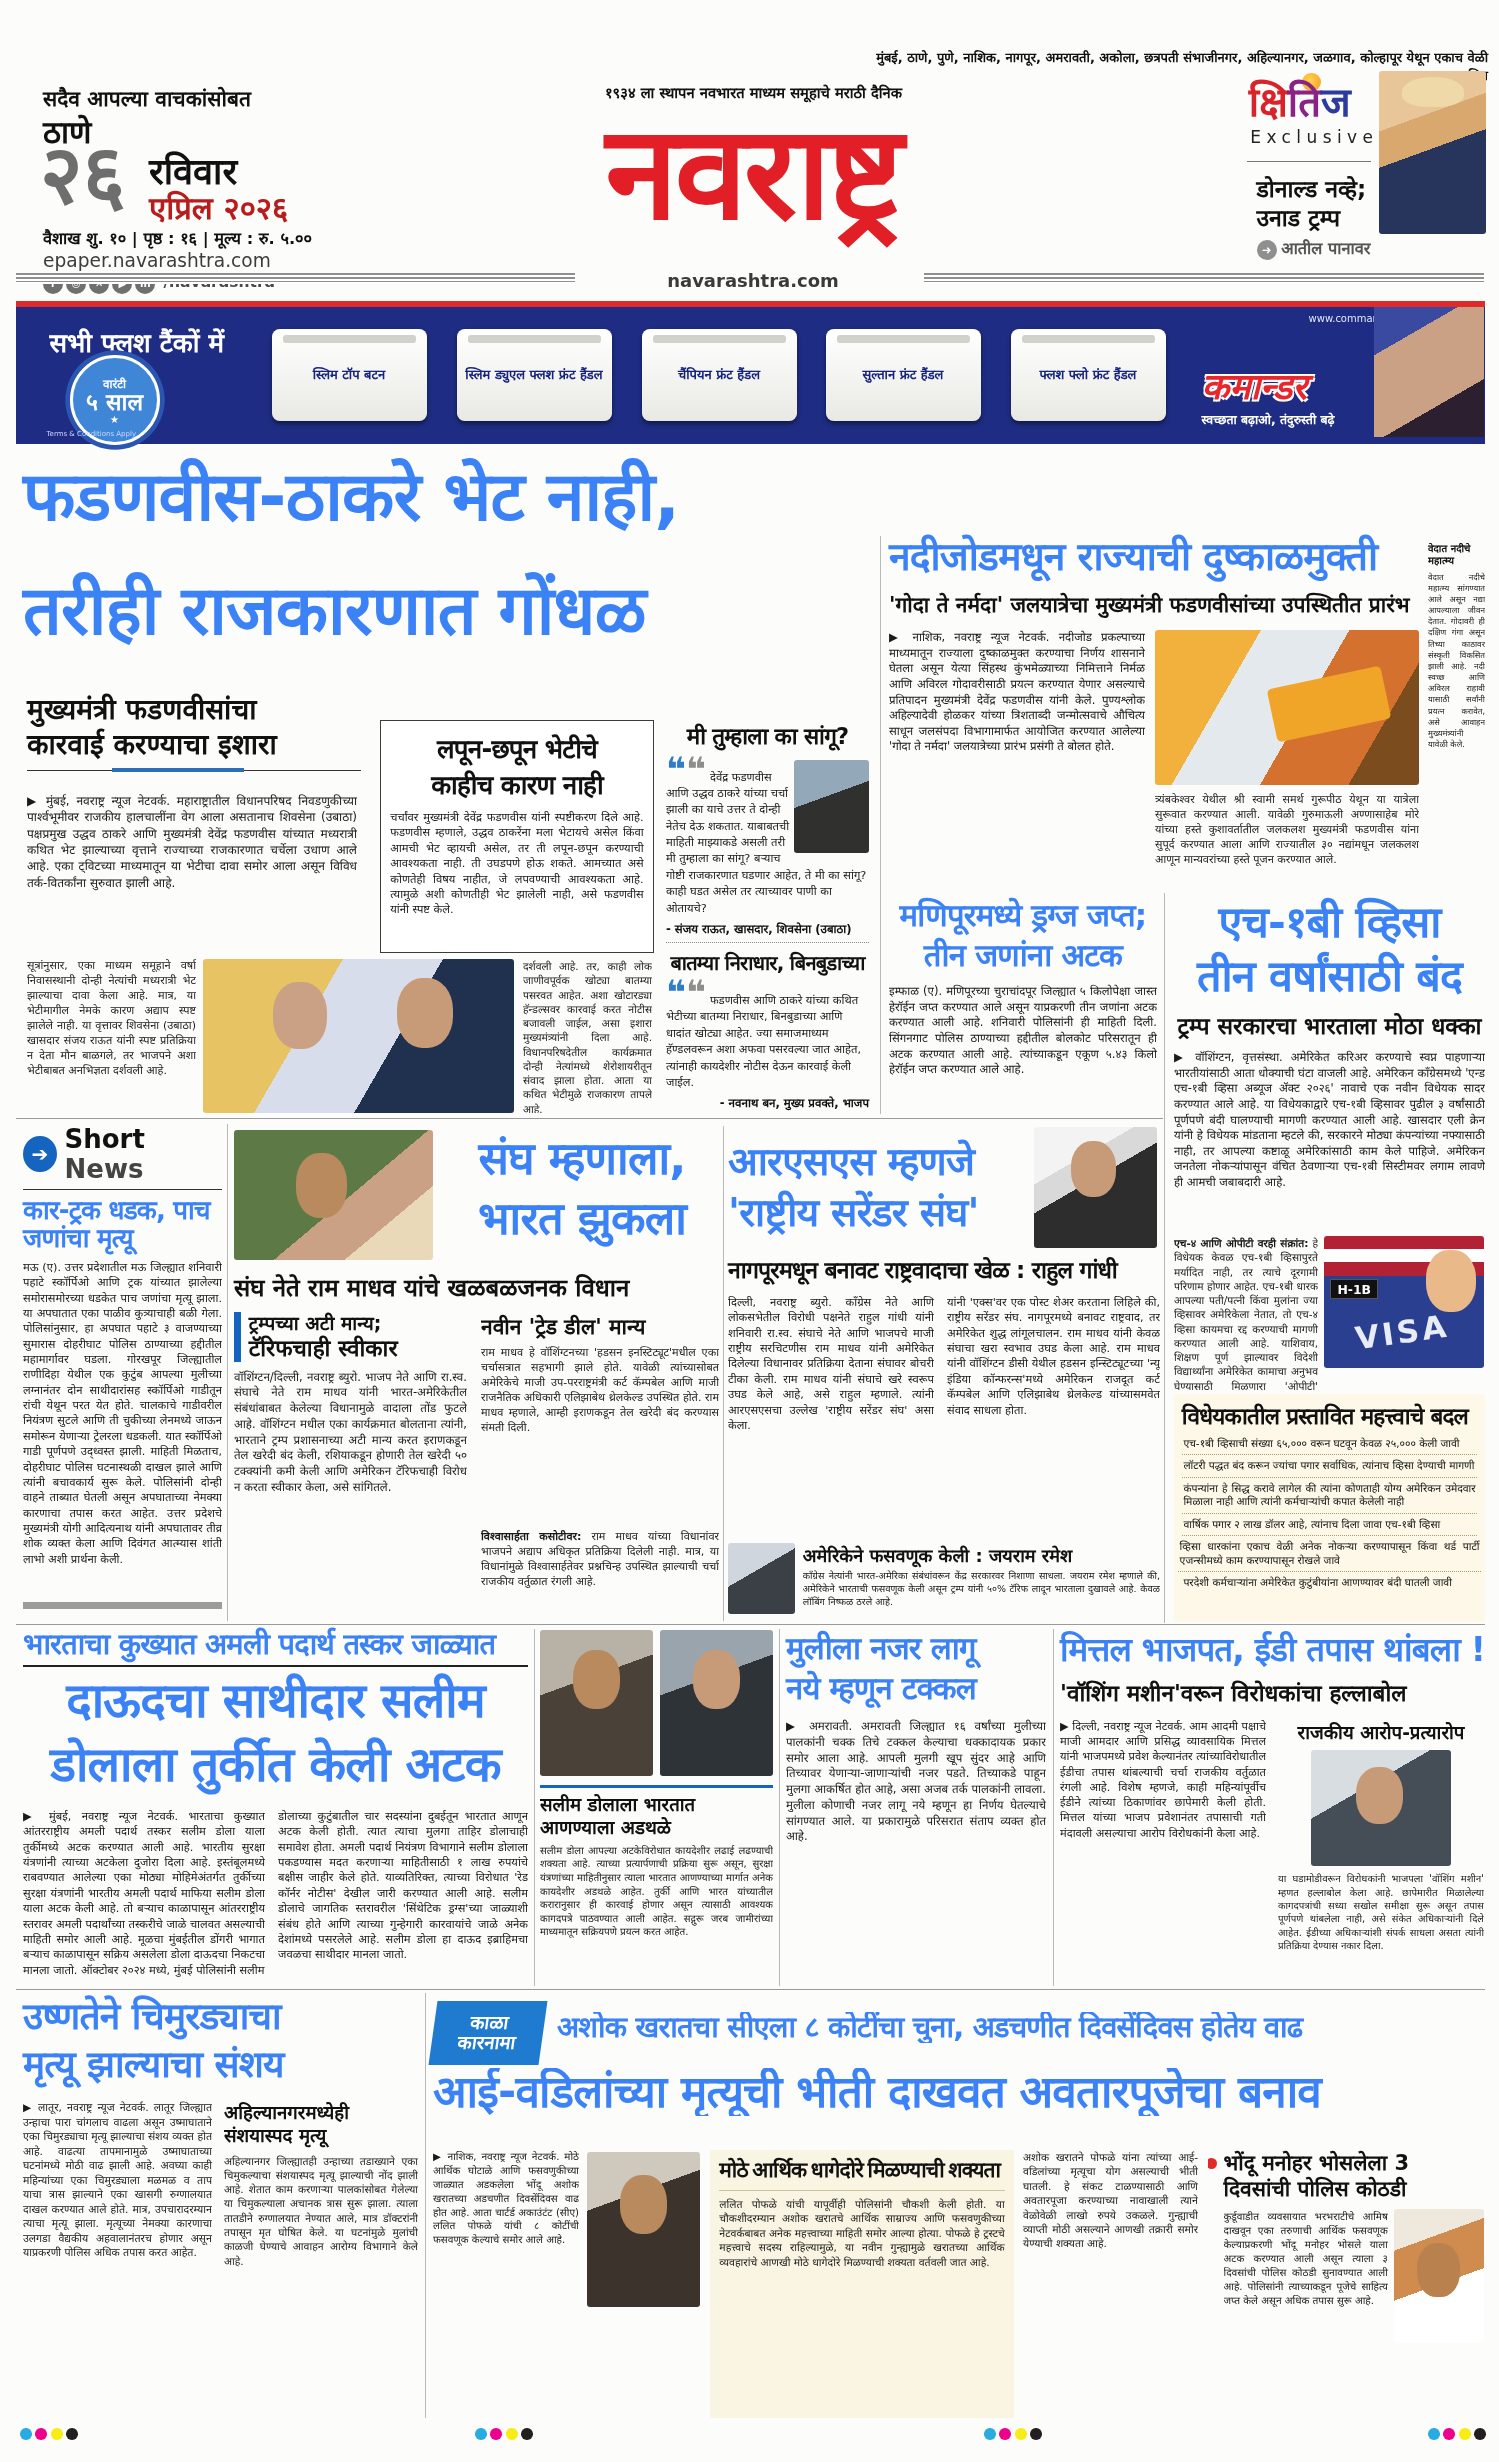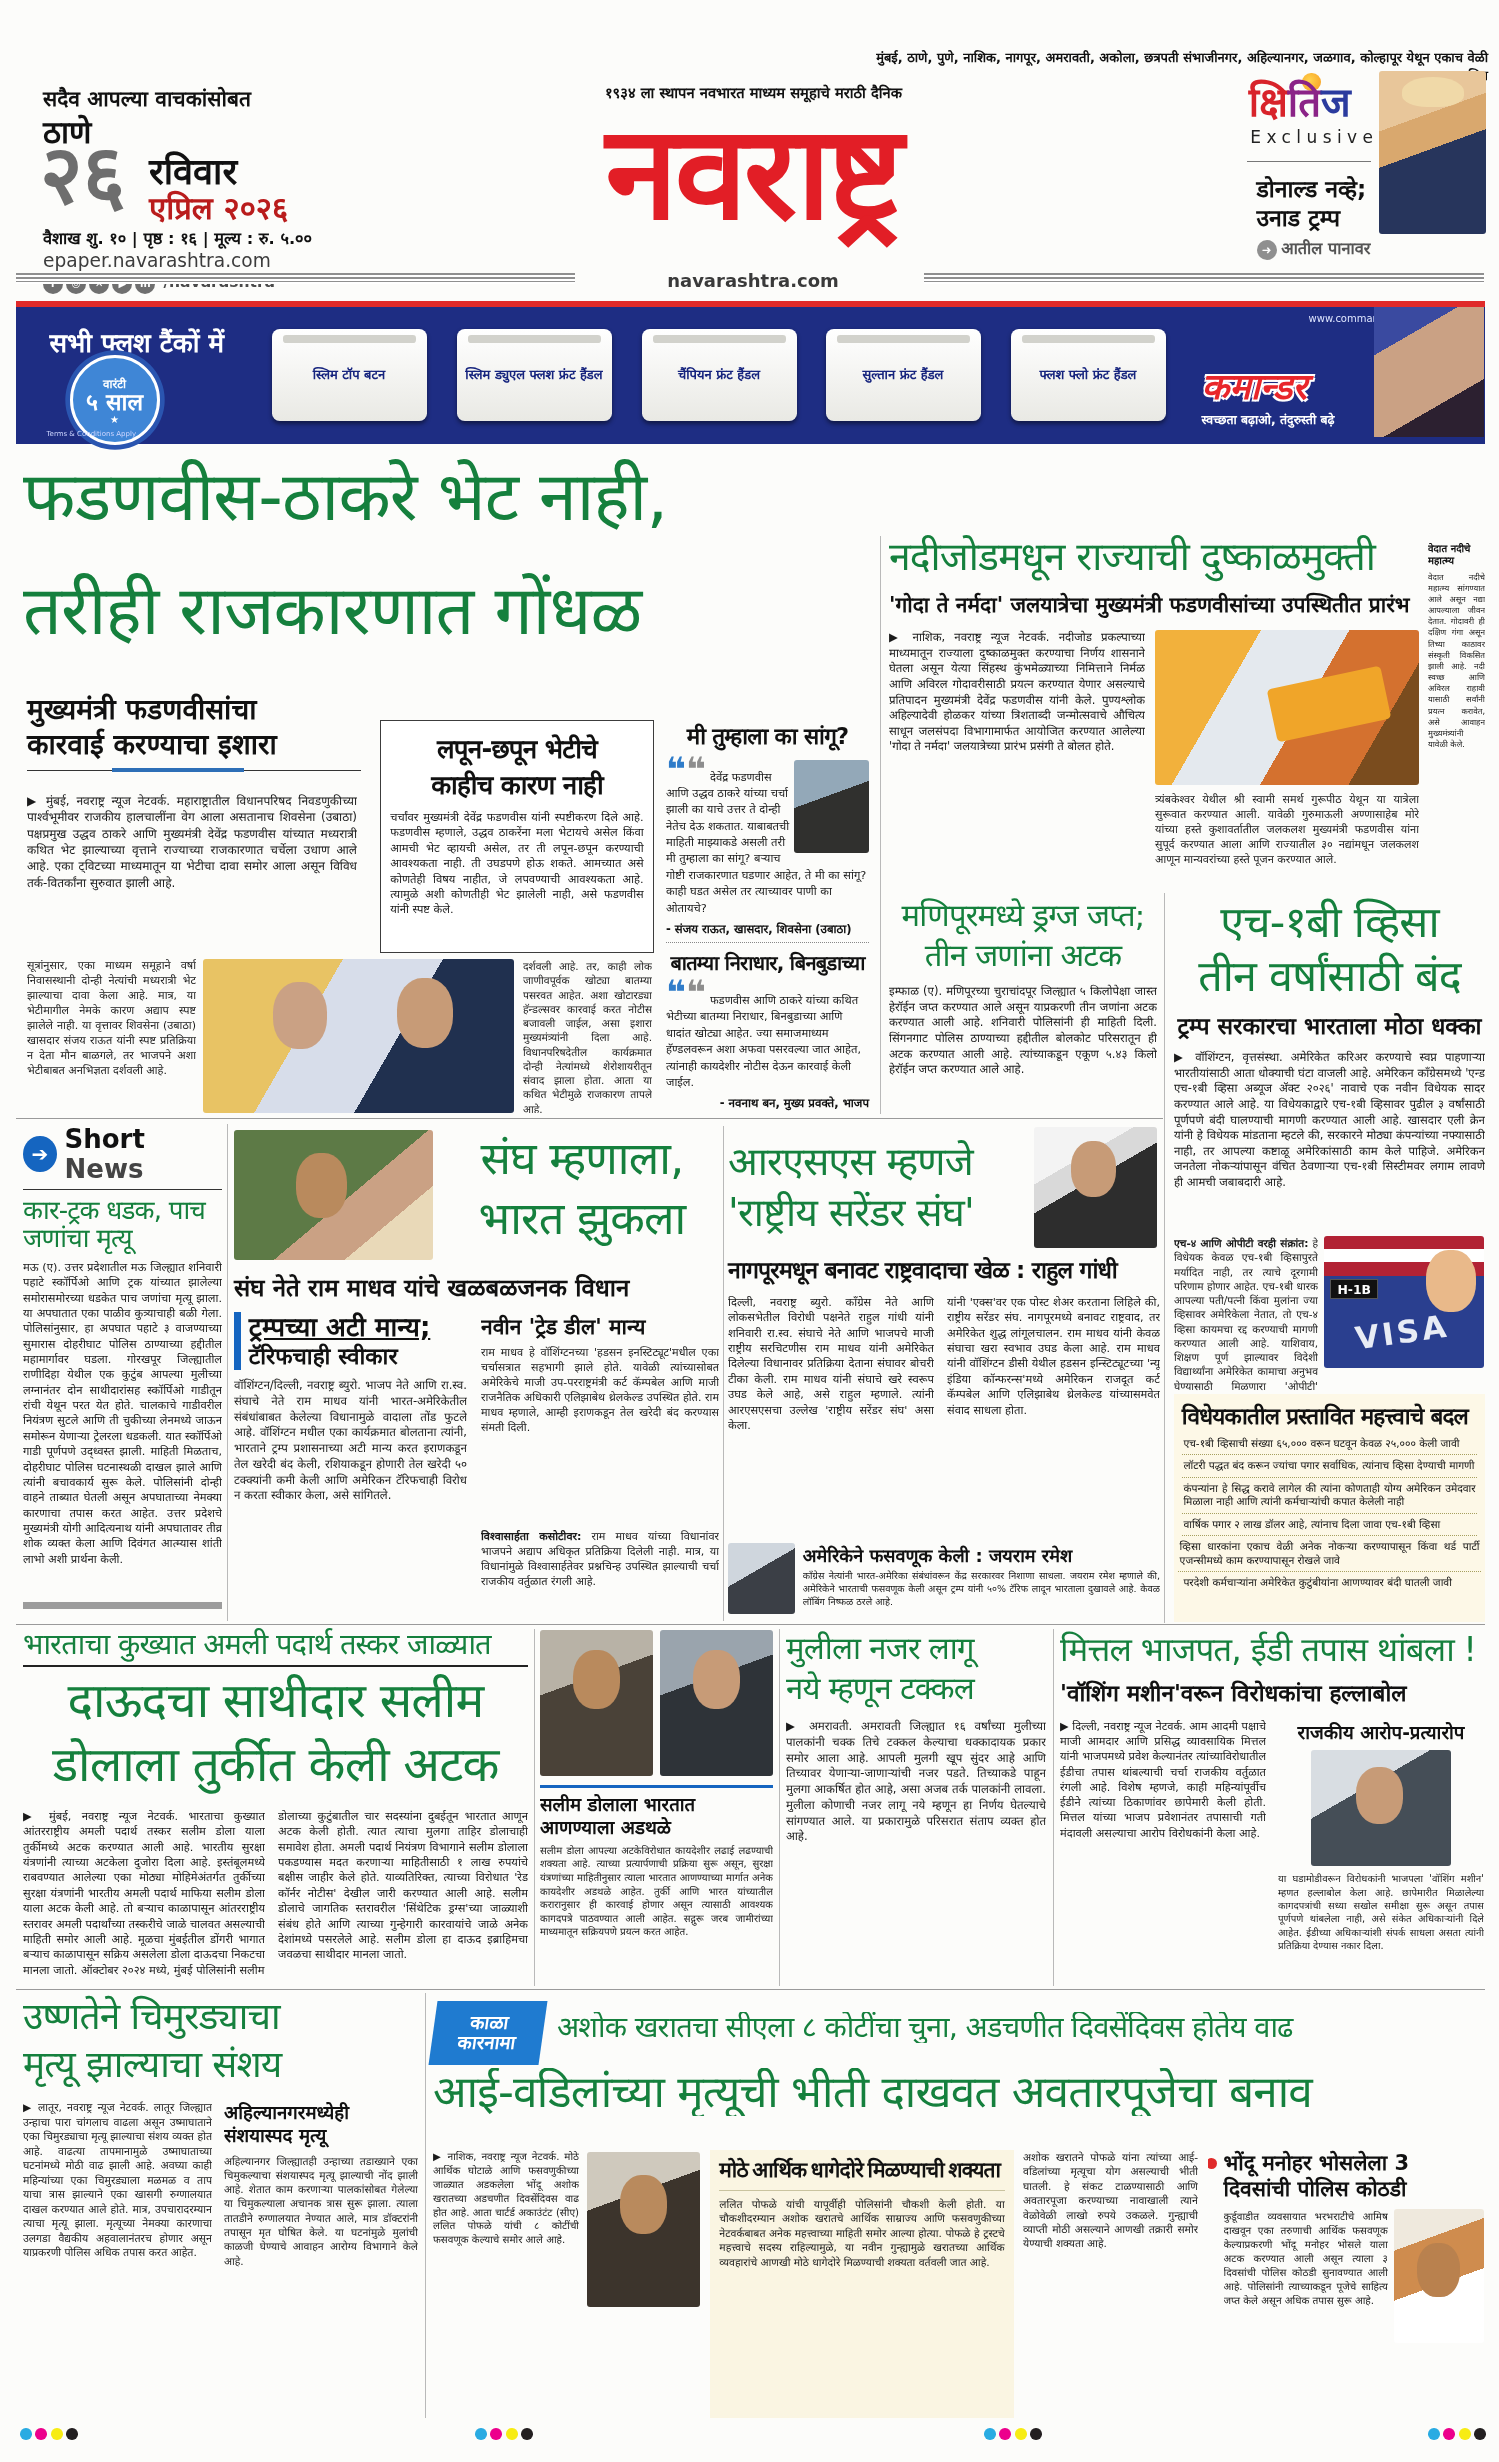--- a/index.html
+++ b/index.html
@@ -1,19 +1,19 @@
 <!DOCTYPE html>
 <html style="font-size:12.4px"><head>
 <meta charset="utf-8">
 <style>
   html,body{margin:0;padding:0;background:#8a8a8a;}
   .page{position:relative;width:1500px;height:2462px;background:#fcfcfa;margin:0 auto;
         font-family:"DejaVu Sans",sans-serif;color:#111;overflow:hidden;}
   .abs{position:absolute;}
-  .hl{font-weight:normal;color:#15803d;letter-spacing:-0.8px;line-height:1.08;}
+  .hl{font-weight:bold;color:#3b82f6;letter-spacing:-0.8px;line-height:1.08;}
   .body{font-size:11.6px;line-height:1.36;text-align:justify;overflow:hidden;color:#1a1a1a;}
   .rule-v{position:absolute;width:0.8px;background:#b9b9b9;}
   .rule-h{position:absolute;height:0.8px;background:#9a9a9a;}
   .rules-multi{position:absolute;height:11px;background:repeating-linear-gradient(180deg,#8f8f8f 0 1.6px,#fff 1.6px 3.9px);}
   .photo{position:absolute;border-radius:3px;overflow:hidden;}
   .quote-mark{font-size:34px;line-height:.8;font-weight:bold;}
   .qm-blue{color:#2f7cc9;} .qm-gray{color:#8d8d8d;}
   .bullet{border-bottom:0.8px dotted #a7a05f;padding:3.9px 1.6px;font-size:10.5px;line-height:1.3;text-align:justify;}
   .tank{position:absolute;top:22px;width:155px;height:92px;background:linear-gradient(180deg,#ffffff,#e9e9e4);
         border-radius:7.8px;box-shadow:0 2.3px 4.7px rgba(0,0,0,.45);display:flex;align-items:center;justify-content:center;text-align:center;}
@@ -191,21 +191,21 @@
   </div>
 
   <div class="photo" style="left:234px;top:1130px;width:199px;height:130px;background:linear-gradient(140deg,#5d7a46 0 55%,#caa184 55% 75%,#e9d9b8 75% 100%);">
     <div class="abs" style="left:62px;top:23px;width:51px;height:65px;border-radius:45%;background:#b98a5d;"></div>
   </div>
   <div class="abs hl" style="left:444px;top:1135px;width:276px;font-size:45px;text-align:center;">संघ म्हणाला,</div>
   <div class="abs hl" style="left:444px;top:1195px;width:276px;font-size:45px;text-align:center;">भारत झुकला</div>
   <div class="abs" style="left:234px;top:1270px;width:485px;font-size:24px;font-weight:bold;">संघ नेते राम माधव यांचे खळबळजनक विधान</div>
   <div class="abs" style="left:234px;top:1312px;width:233px;height:309px;overflow:hidden;">
     <div style="border-left:7px solid #1565c0;padding-left:7.8px;">
-      <div style="font-size:26px;font-weight:bold;line-height:1.2;text-decoration:underline;">ट्रम्पच्या अटी मान्य;</div>
+      <div style="font-size:19px;font-weight:bold;line-height:1.2;">ट्रम्पच्या अटी मान्य;</div>
       <div style="font-size:22.5px;font-weight:bold;line-height:1.2;">टॅरिफचाही स्वीकार</div>
     </div>
     <div class="body" style="margin-top:7.8px;font-size:11.6px;height:233px;">वॉशिंग्टन/दिल्ली, नवराष्ट्र ब्युरो. भाजप नेते आणि रा.स्व. संघाचे नेते राम माधव यांनी भारत-अमेरिकेतील संबंधांबाबत केलेल्या विधानामुळे वादाला तोंड फुटले आहे. वॉशिंग्टन मधील एका कार्यक्रमात बोलताना त्यांनी, भारताने ट्रम्प प्रशासनाच्या अटी मान्य करत इराणकडून तेल खरेदी बंद केली, रशियाकडून होणारी तेल खरेदी ५० टक्क्यांनी कमी केली आणि अमेरिकन टॅरिफचाही विरोध न करता स्वीकार केला, असे सांगितले.</div>
   </div>
   <div class="abs" style="left:481px;top:1312px;width:238px;height:309px;overflow:hidden;">
     <div style="font-size:21px;font-weight:bold;">नवीन 'ट्रेड डील' मान्य</div>
     <div class="body" style="margin-top:6.2px;font-size:11px;height:179px;">राम माधव हे वॉशिंग्टनच्या 'हडसन इनस्टिट्यूट'मधील एका चर्चासत्रात सहभागी झाले होते. यावेळी त्यांच्यासोबत अमेरिकेचे माजी उप-परराष्ट्रमंत्री कर्ट कॅम्पबेल आणि माजी राजनैतिक अधिकारी एलिझाबेथ थ्रेलकेल्ड उपस्थित होते. राम माधव म्हणाले, आम्ही इराणकडून तेल खरेदी बंद करण्यास संमती दिली.</div>
     <div class="body" style="margin-top:4.7px;font-size:11px;height:85px;">
       <b>विश्वासार्हता कसोटीवर:</b>
       <span>राम माधव यांच्या विधानांवर भाजपने अद्याप अधिकृत प्रतिक्रिया दिलेली नाही. मात्र, या विधानांमुळे विश्वासार्हतेवर प्रश्नचिन्ह उपस्थित झाल्याची चर्चा राजकीय वर्तुळात रंगली आहे.</span>

